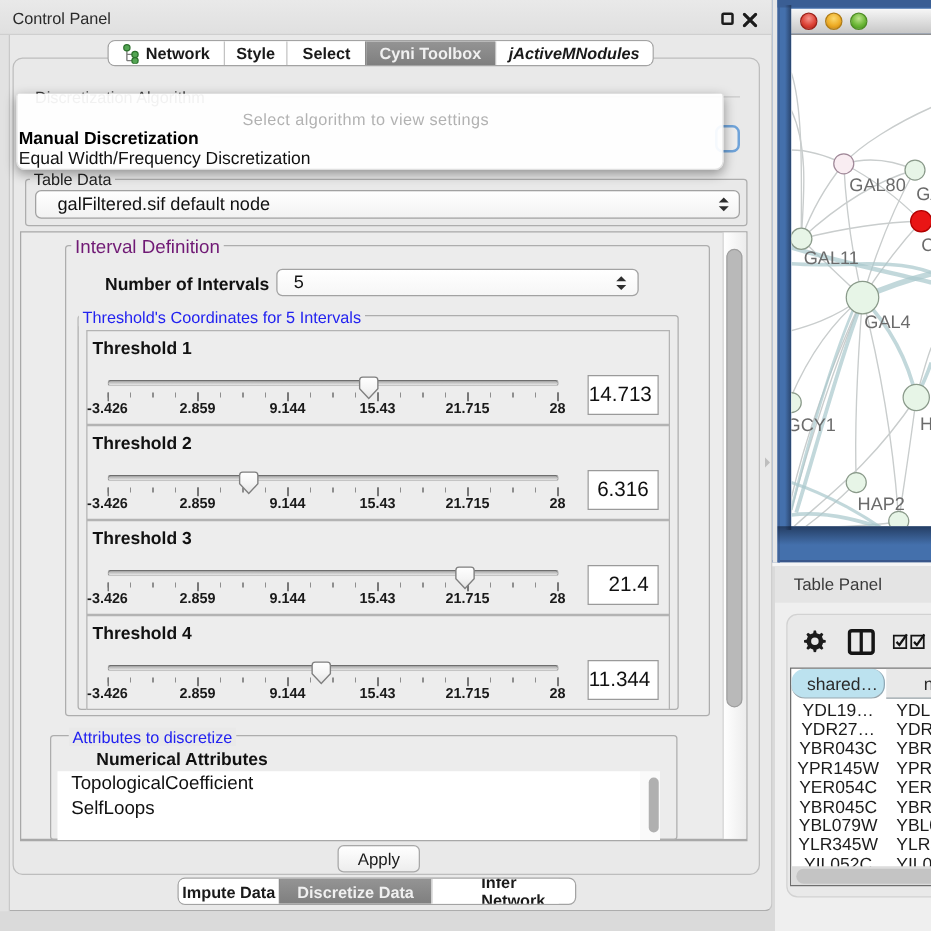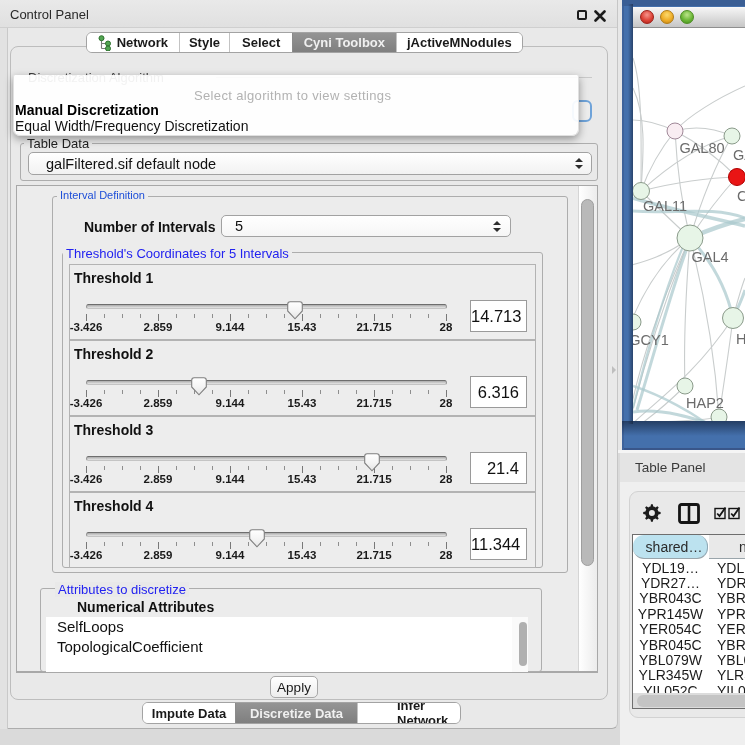--- a/index.html
+++ b/index.html
@@ -114,21 +114,21 @@
   <div class="seg" style="width:92px;">
     <svg width="14" height="16" viewBox="0 0 14 16" style="margin-right:5px;">
       <path d="M3.5 4 L3.5 13.5 M3.5 8.5 L9.5 8.5 M3.5 13.5 L9.5 13.5" stroke="#7a7a7a" stroke-width="1.1" fill="none"></path>
       <circle cx="3.5" cy="3.2" r="2.5" fill="#53a553" stroke="#2c712c" stroke-width="1"></circle>
       <circle cx="10" cy="8.5" r="2.5" fill="#53a553" stroke="#2c712c" stroke-width="1"></circle>
       <circle cx="10" cy="13.5" r="2.5" fill="#53a553" stroke="#2c712c" stroke-width="1"></circle>
     </svg>Network</div>
   <div class="seg" style="width:51px;">Style</div>
   <div class="seg" style="width:63px;">Select</div>
   <div class="seg sel" style="width:104px;">Cyni Toolbox</div>
-  <div class="seg" style="width:127px;">jActiveMNodules</div>
+  <div class="seg" style="width:127px;font-style:italic;">jActiveMNodules</div>
 </div>
 
 <div class="abs" style="left:28px;top:70px;font-size:13px;color:#3c3c3c;">Discretization Algorithm</div>
 <div class="abs" style="left:216px;top:77px;width:376px;height:1px;background:#c9c9c9;"></div>
 
 <div class="abs" style="left:572px;top:100px;width:20px;height:22px;border:2.5px solid #6fa3d9;border-radius:6px;background:#ededed;"></div>
 
 <div class="abs" style="left:13px;top:75px;width:566px;height:61px;background:rgba(255,255,255,0.93);
   border:1px solid #e0e0e0;border-top:none;
   border-radius:2px 2px 7px 7px;box-shadow:0 3px 9px rgba(0,0,0,0.38);z-index:5;"></div>
@@ -141,21 +141,21 @@
 <div class="combo" style="left:28px;top:152px;width:564px;height:23px;">
   <span class="ctext">galFiltered.sif default node</span>
   <span class="arrows" style="right:8px;top:4px;"></span>
 </div>
 
 <div id="scrollpane"></div>
 <div id="vsb-track"></div>
 <div id="vsb-thumb"></div>
 
 <div class="grp" style="left:52px;top:196px;width:516px;height:377px;background:#ececec;"></div>
-<div class="grp-title" style="left:57px;top:189px;color:#1d4ed8;background:#ececec;font-size:11px;">Interval Definition</div>
+<div class="grp-title" style="left:57px;top:189px;color:#701a75;background:#ececec;font-size:15px;">Interval Definition</div>
 <div class="abs" style="left:84px;top:219px;font-size:14px;font-weight:bold;color:#111;">Number of Intervals</div>
 <div class="combo" style="left:221px;top:215px;width:290px;height:22px;background:linear-gradient(#ffffff,#f6f6f6);">
   <span class="ctext" style="left:13px;top:2px;">5</span>
   <span class="arrows" style="right:9px;top:4px;"></span>
 </div>
 <div class="grp" style="left:62px;top:252px;width:481px;height:316px;"></div>
 <div class="grp-title" style="left:63px;top:246px;color:#2222f0;background:#ececec;">Threshold's Coordinates for 5 Intervals</div>
 
 <div class="thr-panel" style="top:264px;"></div>
 <div class="thr-title" style="top:270px;">Threshold 1</div>
@@ -246,31 +246,31 @@
       </linearGradient>
     </defs>
  <path d="M1.7 4.2 Q1.7 1.7 4.2 1.7 L13.8 1.7 Q16.3 1.7 16.3 4.2 L16.3 11 L9 18.8 L1.7 11 Z" fill="url(#thg4)" stroke="#7f7f7f" stroke-width="1.1"></path>
 </svg>
 <div class="val-box" style="top:528px;">11.344</div>
 
 <div class="grp" style="left:40px;top:588px;width:502px;height:84px;"></div>
 <div class="grp-title" style="left:55px;top:582px;color:#2222f0;">Attributes to discretize</div>
 <div class="abs" style="left:56px;top:599px;font-size:14px;font-weight:bold;color:#111;padding-left:21px;">Numerical Attributes</div>
 <div id="attr-list">
+  <div>TopologicalCoefficient</div>
   <div>SelfLoops</div>
-  <div>TopologicalCoefficient</div>
 </div>
 <div class="abs" style="left:512px;top:617px;width:16px;height:55px;background:#fafafa;"></div>
 <div class="abs" style="left:519px;top:622px;width:8px;height:44px;background:#b0b0b0;border-radius:4px;"></div>
 <div class="abs" style="left:16px;top:672px;width:582px;height:1px;background:#a8a8a8;"></div>
 
-<div class="btn" style="left:270px;top:676px;width:48px;height:22px;line-height:21px;">Apply</div>
+<div class="btn" style="left:270px;top:676px;width:66px;height:22px;line-height:21px;">Apply</div>
 
 <div class="tabstrip" style="left:142px;top:702px;width:319px;height:22px;">
-  <div class="seg" style="width:92px;">Impute Data</div>
+  <div class="seg" style="width:80px;">Impute Data</div>
   <div class="seg sel" style="width:122px;">Discretize Data</div>
   <div class="seg" style="width:102px;padding-left:39px;">Infer Network</div>
 </div>
 
 <div class="abs" style="left:612px;top:366px;width:5px;height:8px;border-left:4px solid #9a9a9a;border-top:4px solid transparent;border-bottom:4px solid transparent;opacity:0.55;"></div>
 <div id="bluepane"></div>
 <div class="abs" style="left:618px;top:0;width:4px;height:450px;background:#e7e7e7;"></div>
 <div class="abs" style="left:618px;top:450px;width:127px;height:3px;background:#f5f5f5;"></div>
 <div class="abs" style="left:622px;top:0;width:2px;height:450px;background:#3e639b;"></div>
 <div id="bluetop"></div>

